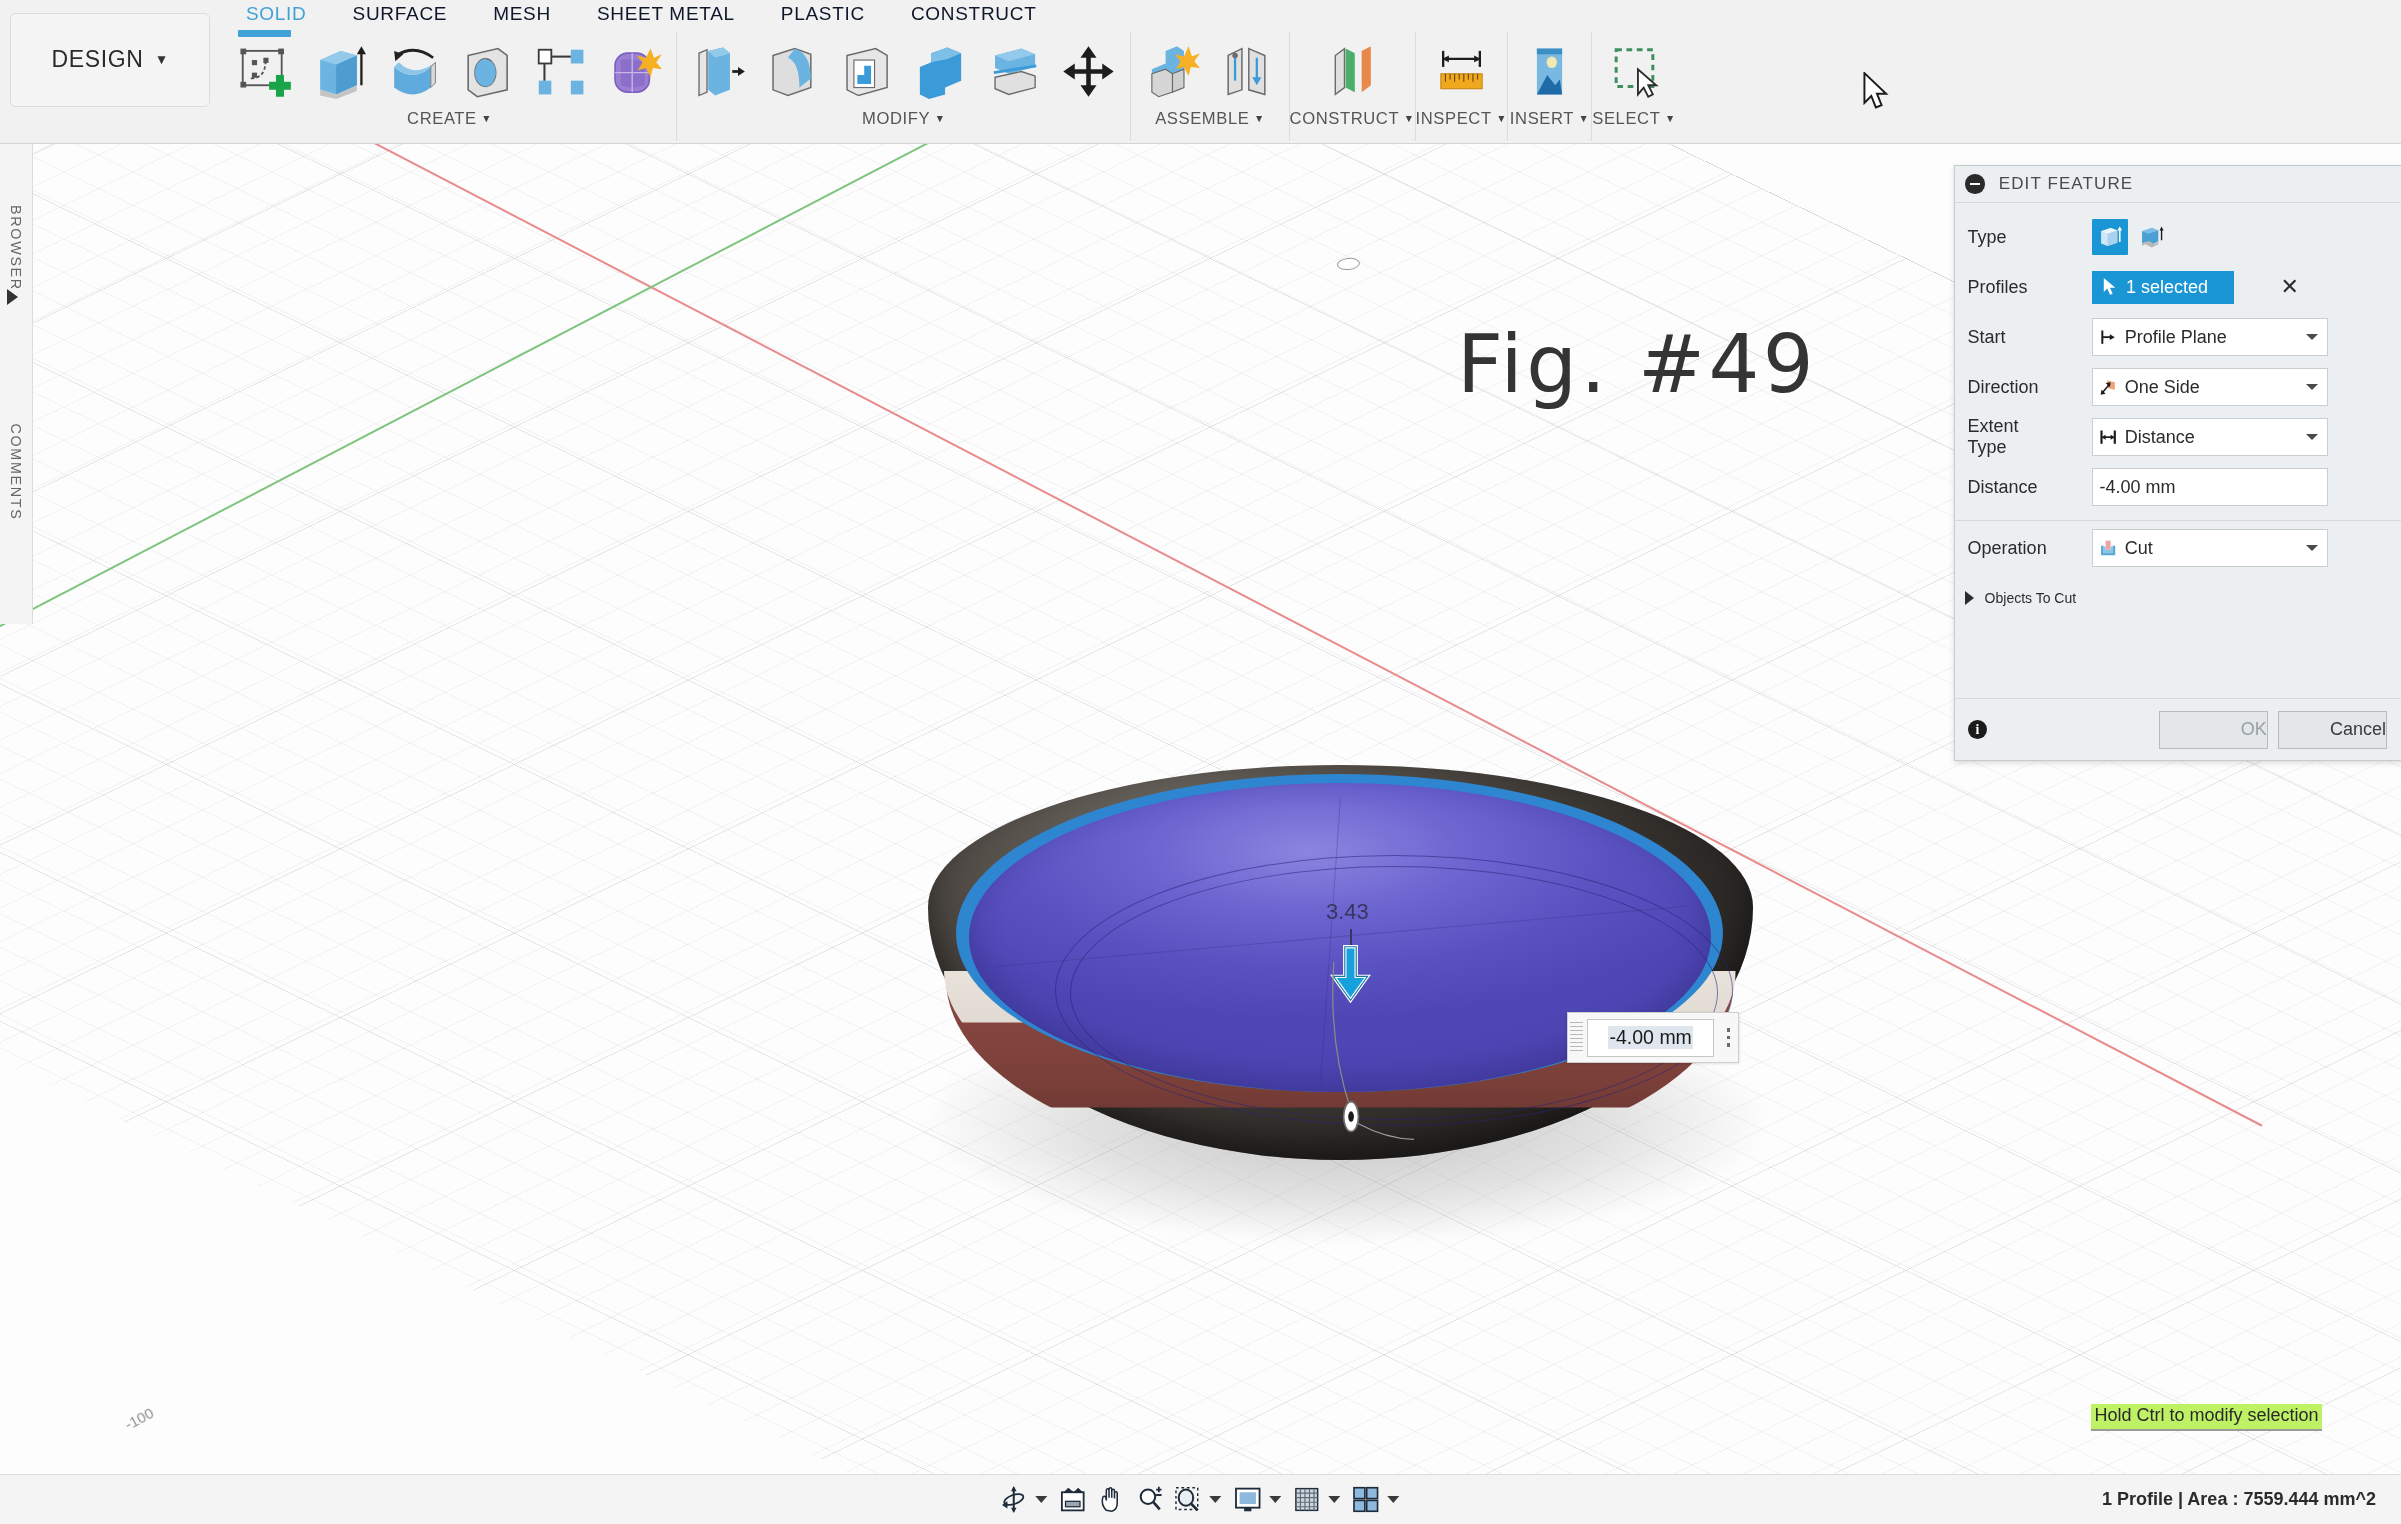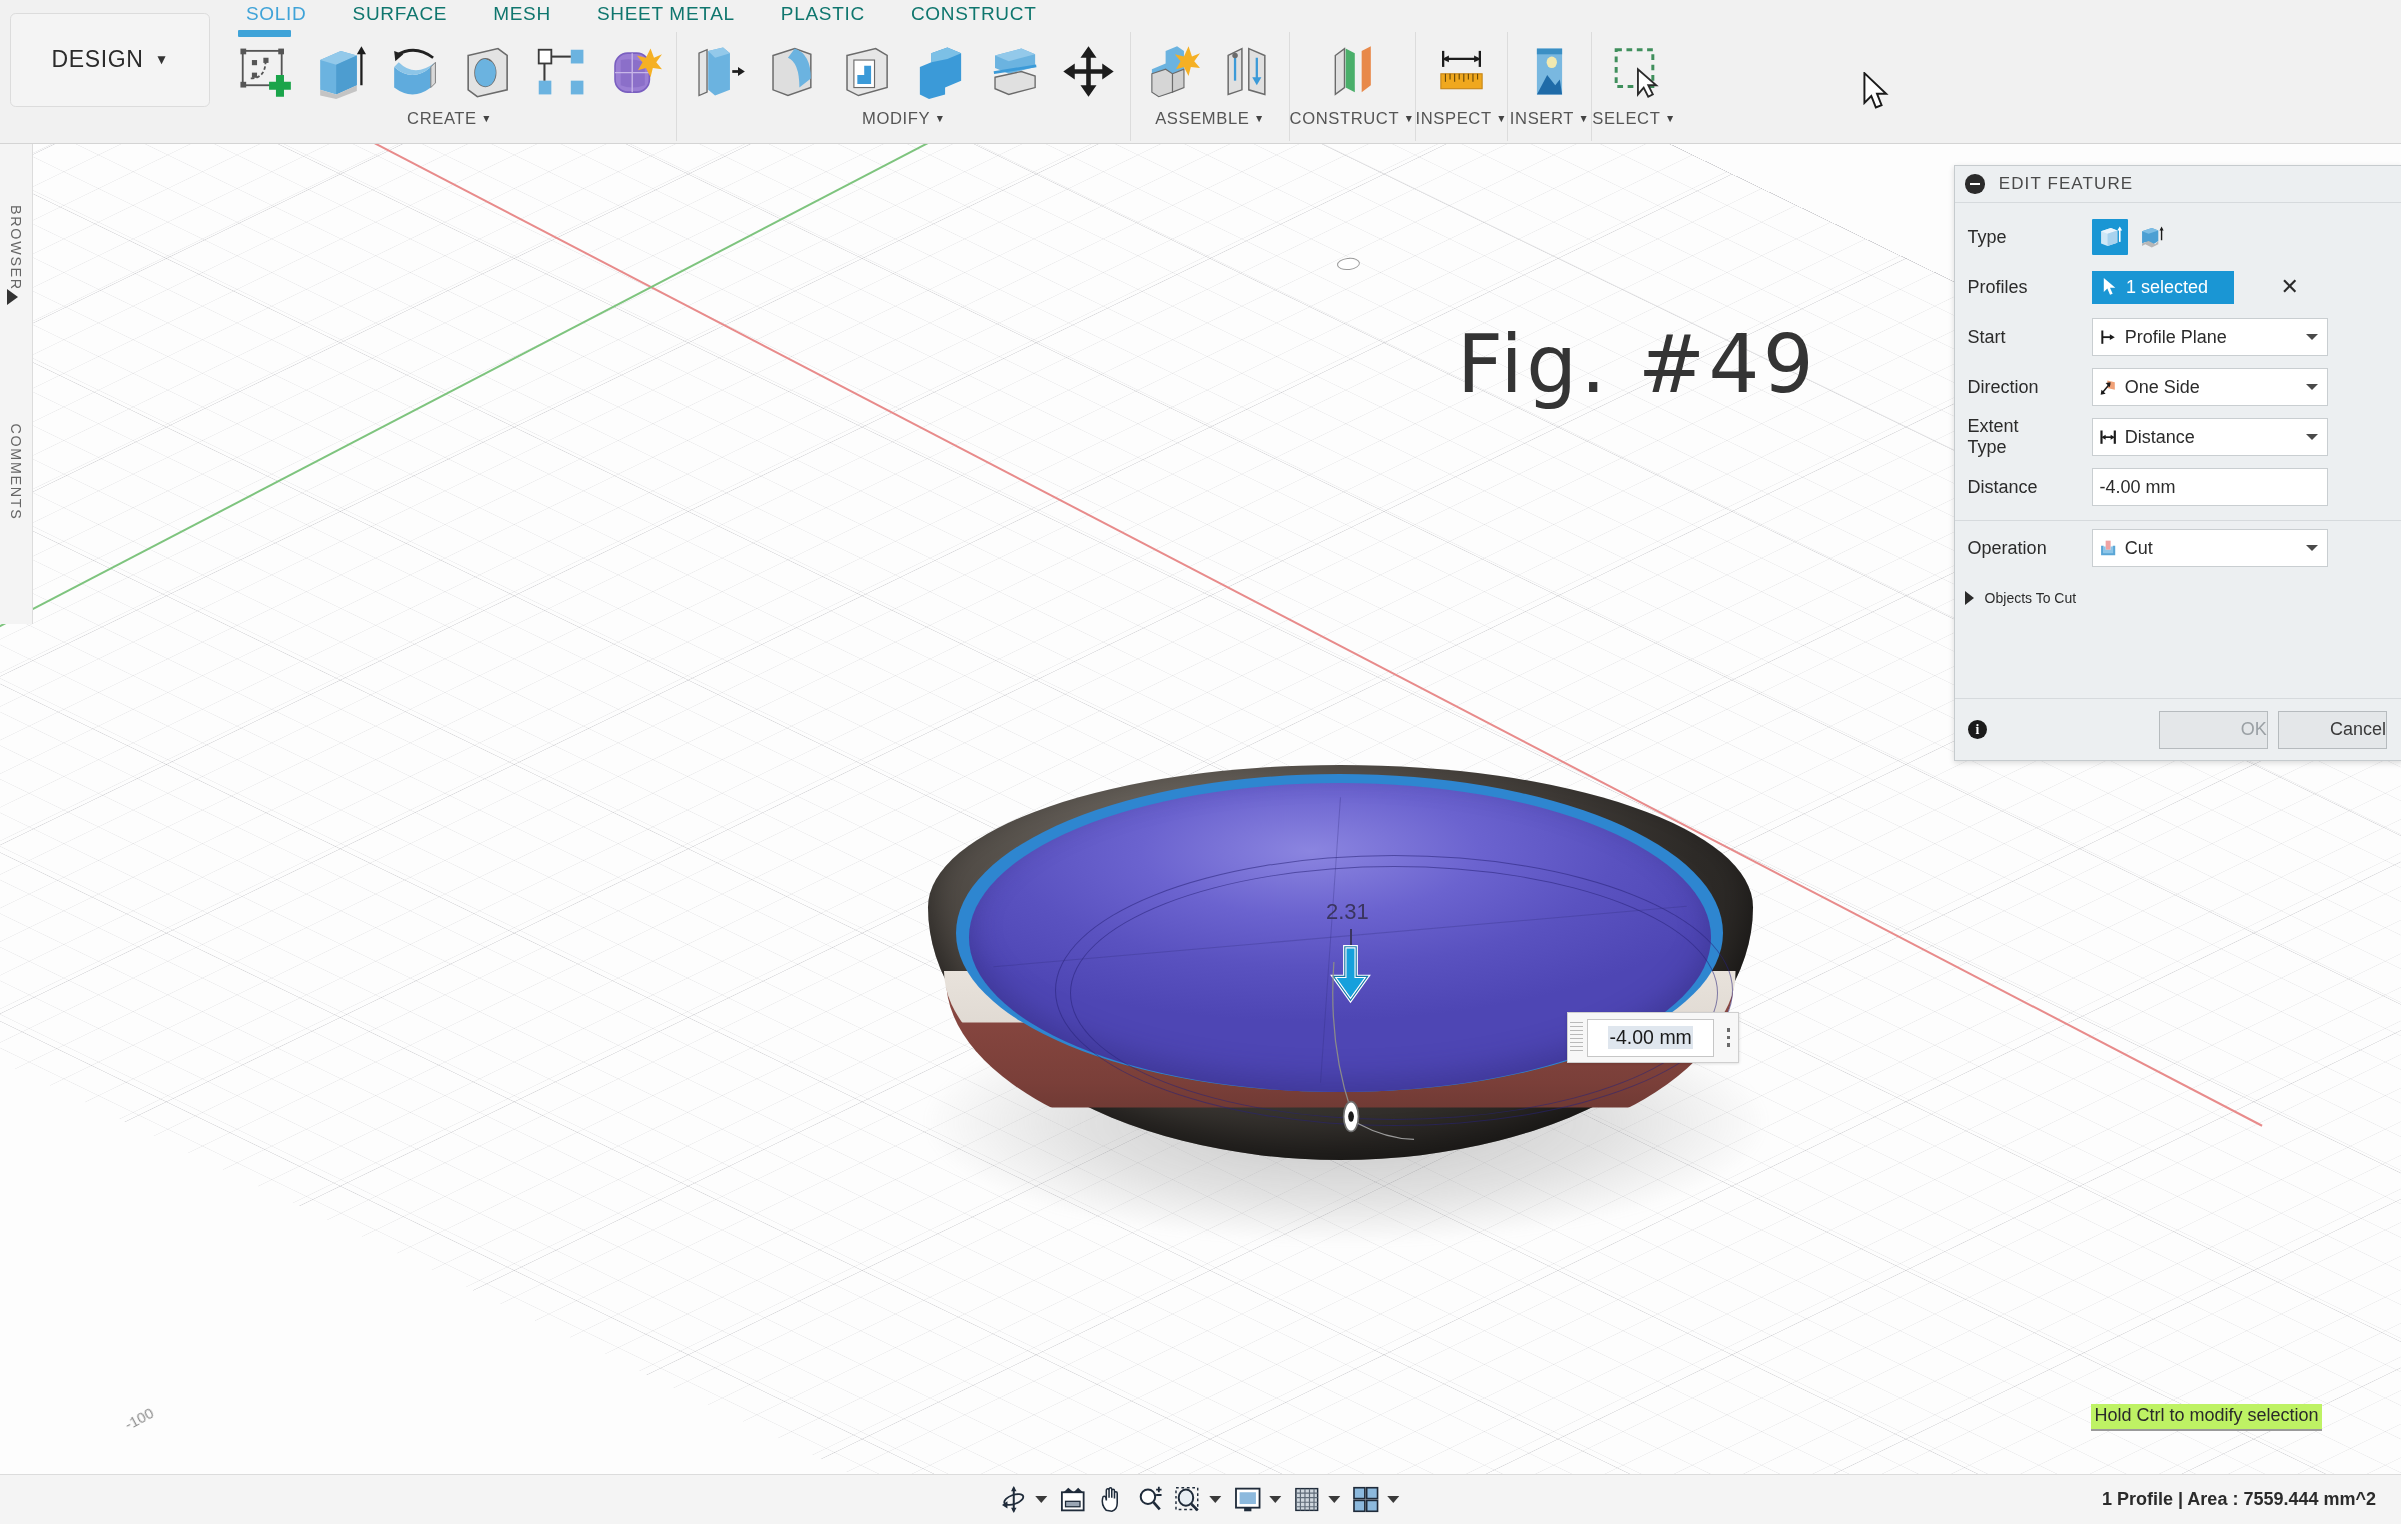--- a/index.html
+++ b/index.html
@@ -22,21 +22,21 @@
   #design-btn{
     position:absolute;left:10.3px;top:12.6px;width:198px;height:92px;
     border:0.6px solid #dcdcdc;border-radius:5.7px;background:#f4f4f4;
     display:flex;align-items:center;justify-content:center;
     font-size:23px;color:#2b2b2b;letter-spacing:0.6px;cursor:pointer;
   }
   #design-btn .caret{margin-left:11.5px;font-size:13.7px;color:#333;}
 
   #tabs{position:absolute;left:223px;top:0;height:34px;display:flex;align-items:flex-start;}
   .tab{
-    font-size:19px;color:#0f766e;padding:3.4px 23px 0 23px;height:31px;
+    font-size:19px;color:#0f172a;padding:3.4px 23px 0 23px;height:31px;
     letter-spacing:0.7px;cursor:pointer;position:relative;white-space:nowrap;
   }
   .tab.active{color:#3fa3d8;}
   .tab.active::after{
     content:"";position:absolute;left:6.9px;right:6.9px;bottom:-8px;height:5.2px;background:#3fa3d8;
     display:none;
   }
 
   
   #toolgroups{position:absolute;left:223px;top:32px;height:109px;display:flex;align-items:flex-start;}
@@ -563,21 +563,21 @@
     <div id="bowl-rim-dark"></div>
     <div id="bowl-inner-blue"></div>
     <div id="bowl-inner-purple">
       <div class="inner-ring" id="ring1"></div>
       <div class="inner-ring" id="ring2"></div>
       <div class="inner-crosshair" style="left:23px;top:153px;width:696px;height:0.9px;transform:rotate(-5deg);"></div>
       <div class="inner-crosshair" style="left:361px;top:13.7px;width:0.9px;height:286px;transform:rotate(4deg);"></div>
     </div>
   </div>
 
-  <div id="manip-label">2.31</div>
+  <div id="manip-label">3.43</div>
   <div id="manip-stem"></div>
   <svg id="manip-arrow" width="41" height="63" viewBox="0 0 36 55">
     <path d="M13 4 H23 V30 H33 L18 51 L3 30 H13 Z" fill="#16a0dc" stroke="#ffffff" stroke-width="3"></path>
     <path d="M13 4 H23 V30 H33 L18 51 L3 30 H13 Z" fill="none" stroke="#1278a8" stroke-width="1"></path>
   </svg>
 
   <svg id="hintline" viewBox="0 0 4194 2413" width="2401" height="1382">
     <path d="M2330 1430 Q2320 1570 2360 1690" fill="none" stroke="#8a8a8a" stroke-width="2.2"></path>
     <ellipse cx="2360" cy="1700" rx="13" ry="26" fill="#ffffff" stroke="#6d6d6d" stroke-width="3"></ellipse>
     <ellipse cx="2360" cy="1700" rx="5" ry="9" fill="#1b1b1b"></ellipse>

